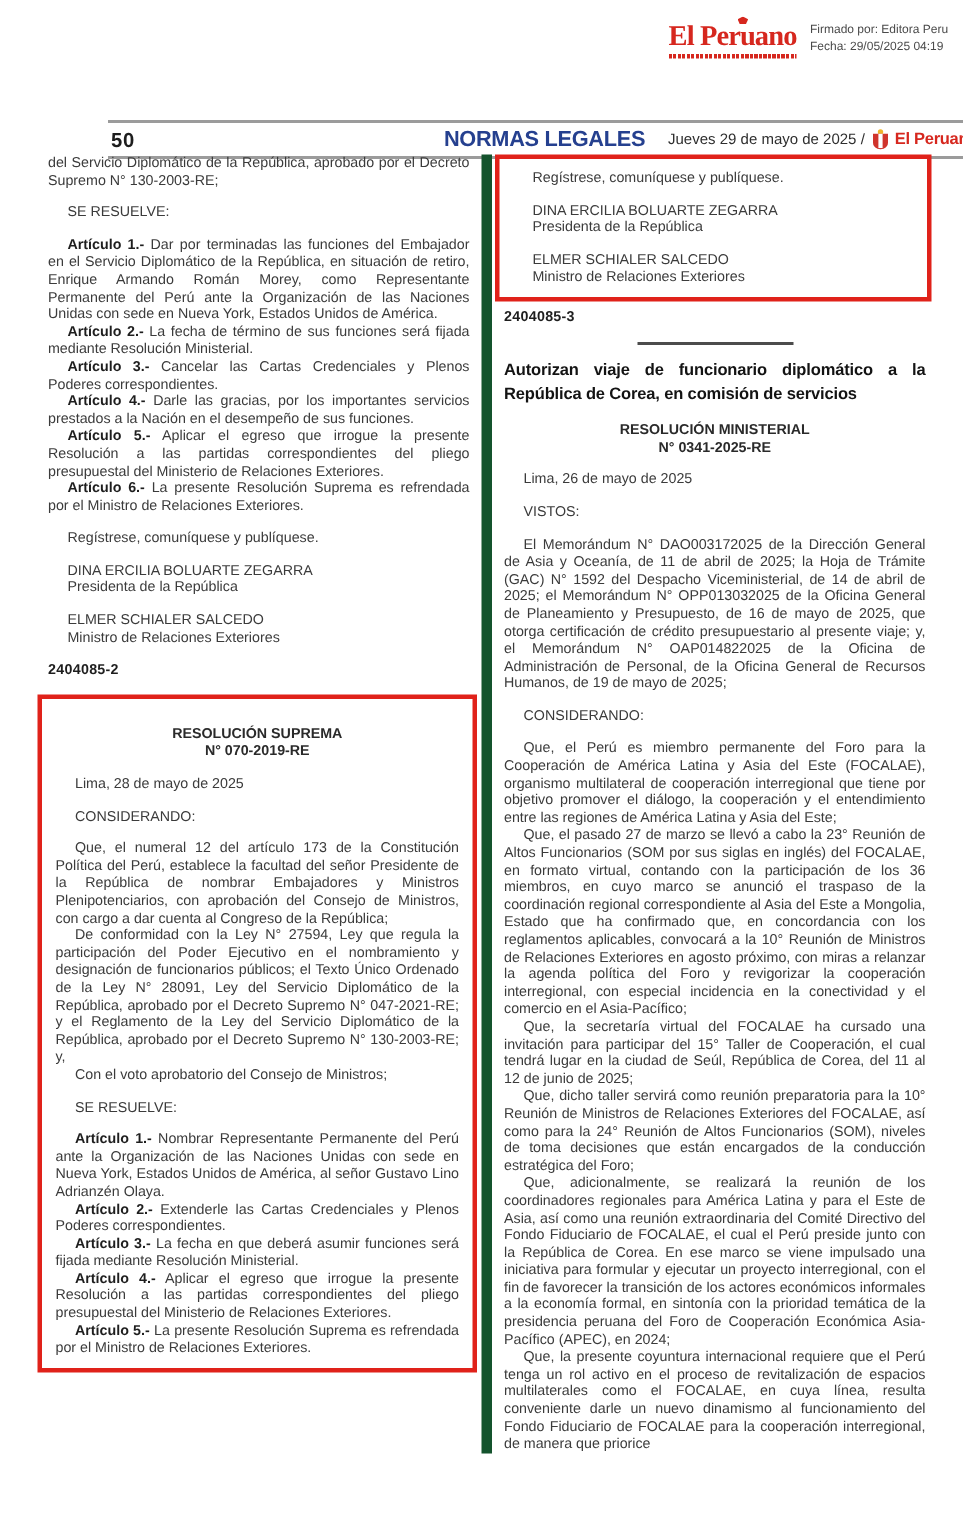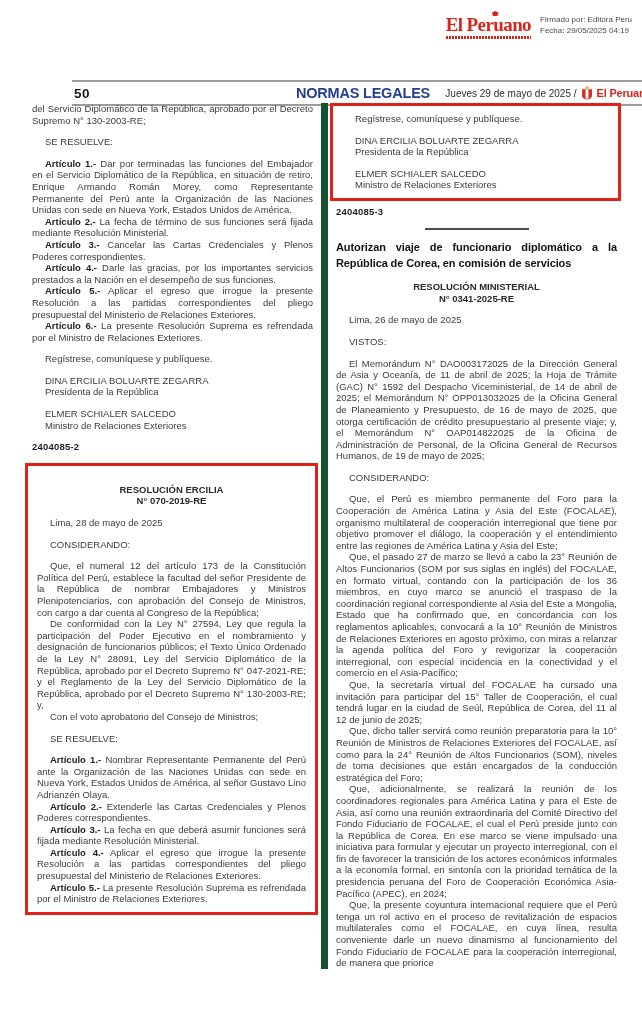--- a/index.html
+++ b/index.html
@@ -102,21 +102,21 @@
           <p class="para body"><strong>Artículo 6.-</strong> La presente Resolución Suprema es refrendada por el Ministro de Relaciones Exteriores.</p>
           <p class="para line gap">Regístrese, comuníquese y publíquese.</p>
           <p class="para line gap">DINA ERCILIA BOLUARTE ZEGARRA</p>
           <p class="para line">Presidenta de la República</p>
           <p class="para line gap">ELMER SCHIALER SALCEDO</p>
           <p class="para line">Ministro de Relaciones Exteriores</p>
           <p class="para code gap">2404085-2</p>
         </div>
       <div class="redbox redbox-left">
         <div>
-            <p class="para center gap">RESOLUCIÓN ERCILIA</p>
+            <p class="para center gap">RESOLUCIÓN SUPREMA</p>
             <p class="para center">N° 070-2019-RE</p>
             <p class="para line gap">Lima, 28 de mayo de 2025</p>
             <p class="para line gap">CONSIDERANDO:</p>
             <p class="para body gap">Que, el numeral 12 del artículo 173 de la Constitución Política del Perú, establece la facultad del señor Presidente de la República de nombrar Embajadores y Ministros Plenipotenciarios, con aprobación del Consejo de Ministros, con cargo a dar cuenta al Congreso de la República;</p>
             <p class="para body">De conformidad con la Ley N° 27594, Ley que regula la participación del Poder Ejecutivo en el nombramiento y designación de funcionarios públicos; el Texto Único Ordenado de la Ley N° 28091, Ley del Servicio Diplomático de la República, aprobado por el Decreto Supremo N° 047-2021-RE; y el Reglamento de la Ley del Servicio Diplomático de la República, aprobado por el Decreto Supremo N° 130-2003-RE; y,</p>
             <p class="para body">Con el voto aprobatorio del Consejo de Ministros;</p>
             <p class="para line gap">SE RESUELVE:</p>
             <p class="para body gap"><strong>Artículo 1.-</strong> Nombrar Representante Permanente del Perú ante la Organización de las Naciones Unidas con sede en Nueva York, Estados Unidos de América, al señor Gustavo Lino Adrianzén Olaya.</p>
             <p class="para body"><strong>Artículo 2.-</strong> Extenderle las Cartas Credenciales y Plenos Poderes correspondientes.</p>
             <p class="para body"><strong>Artículo 3.-</strong> La fecha en que deberá asumir funciones será fijada mediante Resolución Ministerial.</p>

